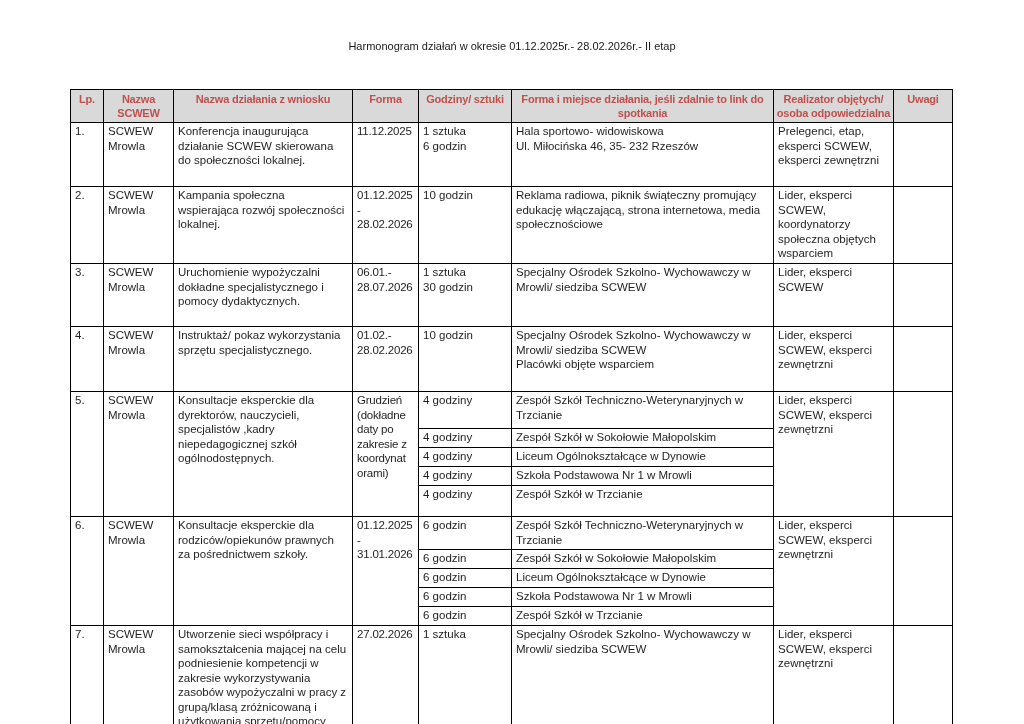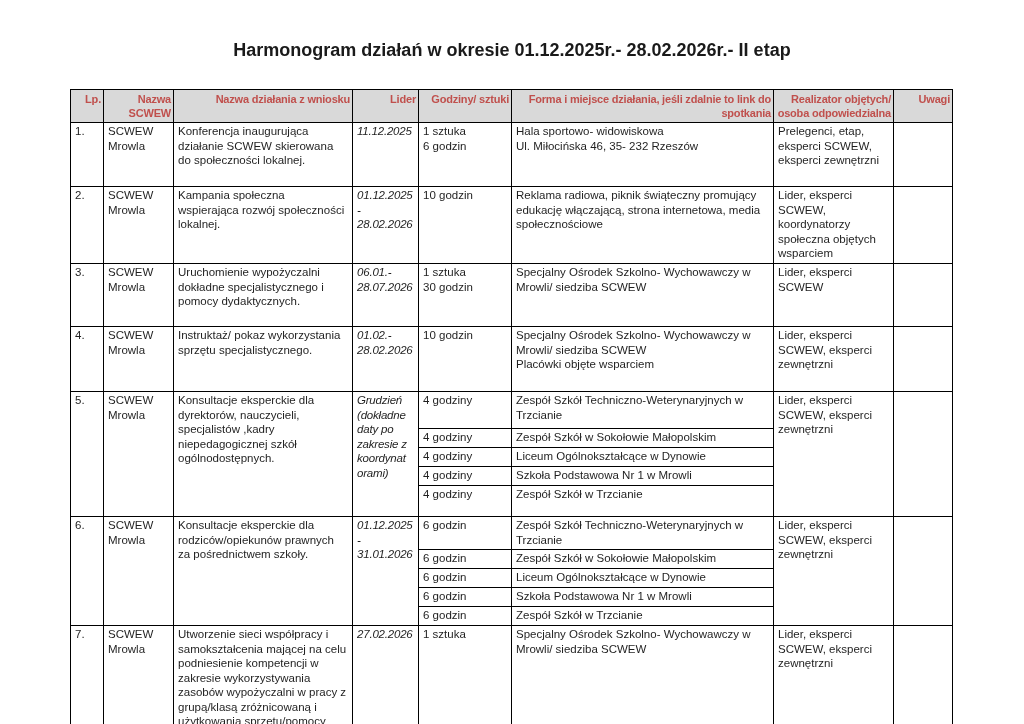--- a/index.html
+++ b/index.html
@@ -2,37 +2,37 @@
 <html><head>
 <meta charset="utf-8">
 <style>
   html,body{margin:0;padding:0;background:#ffffff;}
   .page{
     position:relative;width:1024px;height:724px;background:#ffffff;
     font-family:"Liberation Sans",sans-serif;color:#1f1f1f;overflow:hidden;
   }
   .doc-title{
     position:absolute;top:40px;left:0;width:1024px;text-align:center;
-    font-size:18px;font-weight:700;color:#1a1a1a;
+    font-size:11px;font-weight:400;color:#1a1a1a;
   }
   table.schedule{
     position:absolute;left:70px;top:89px;width:882px;
     border-collapse:collapse;table-layout:fixed;
   }
   .schedule th,.schedule td{
     border:1px solid #000;vertical-align:top;text-align:left;
     padding:1px 4px;font-size:11.5px;line-height:14.5px;
     white-space:pre-line;word-wrap:break-word;overflow-wrap:break-word;
   }
   .schedule th{
-    background:#d9d9d9;color:#c0504d;font-weight:700;text-align:right;
+    background:#d9d9d9;color:#c0504d;font-weight:700;text-align:center;
     font-size:11px;line-height:14px;letter-spacing:-0.2px;padding:2px 2px;
     vertical-align:top;
   }
-  .c-data{letter-spacing:-0.2px;padding-left:3px;padding-right:2px;font-style:italic;}
+  .c-data{letter-spacing:-0.2px;padding-left:3px;padding-right:2px;}
   .ht61{height:61px}.ht74{height:74px}.ht60{height:60px}.ht62{height:62px}
   .ht119{height:119px}.ht34{height:34px}.ht30{height:30px}.ht16{height:16px}.ht28{height:28px}
 </style>
 </head>
 <body>
 
 <div class="page">
 
   <div class="doc-title">Harmonogram działań w okresie 01.12.2025r.- 28.02.2026r.- II etap</div>
 
@@ -45,21 +45,21 @@
       <col style="width:93px">
         <col style="width:262px">
         <col style="width:120px">
         <col style="width:59px">
     </colgroup>
     <thead>
       <tr>
         <th>Lp.</th>
         <th>Nazwa SCWEW</th>
         <th>Nazwa działania z wniosku</th>
-        <th>Lider</th>
+        <th>Forma</th>
         <th>Godziny/ sztuki</th>
         <th>Forma i miejsce działania, jeśli zdalnie to link do spotkania</th>
         <th>Realizator objętych/ osoba odpowiedzialna</th>
         <th>Uwagi</th>
       </tr>
     </thead>
     <tbody>
 
       <tr>
         <td class="ht61">1.</td>

